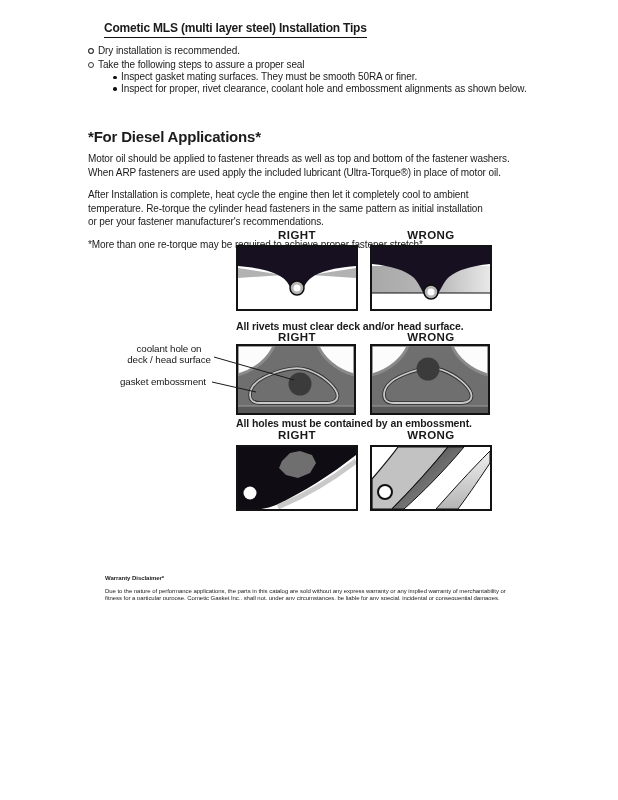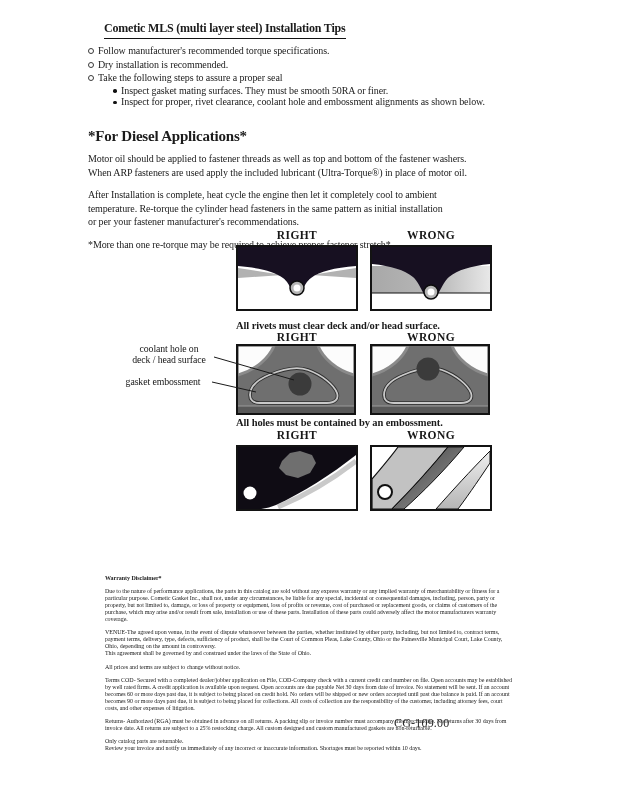--- a/index.html
+++ b/index.html
@@ -1,17 +1,17 @@
 <!DOCTYPE html>
 <html><head>
 <meta charset="utf-8">
 <style>
   html,body{margin:0;padding:0;background:#fff;}
-  .page{position:relative;width:618px;height:800px;background:#ffffff;overflow:hidden;
-        font-family:Liberation Serif, serif;color:#1b1b1b;}
+  .page{position:relative;width:618px;height:600px;background:#ffffff;overflow:hidden;
+        font-family:Liberation Sans, sans-serif;color:#1b1b1b;}
   .abs{position:absolute;}
 
   
   .title{left:104px;top:21px;font-size:12px;font-weight:bold;letter-spacing:-0.2px;
          border-bottom:1.5px solid #111;padding-bottom:2px;}
 
   
   .tips{left:88px;top:44px;width:465px;font-size:10px;letter-spacing:-0.1px;}
   .b-item{position:relative;padding-left:10px;line-height:13.5px;white-space:nowrap;}
   .b-item .ring{position:absolute;left:0;top:4px;width:4px;height:4px;border:1px solid #3a3a3a;border-radius:50%;}
@@ -41,21 +41,20 @@
 </head>
 <body>
 
 <div class="page">
 
   <div class="abs title">Cometic MLS (multi layer steel) Installation Tips</div>
 
   <div class="abs tips">
     <div class="b-item">
       <span class="ring"></span>
-      <span>Follow manufacturer's recommended torque specifications.</span>
     </div>
     <div class="b-item">
       <span class="ring"></span>
       <span>Dry installation is recommended.</span>
     </div>
     <div class="b-item">
       <span class="ring"></span>
       <span>Take the following steps to assure a proper seal</span>
     </div>
     <div class="b-item sub">

